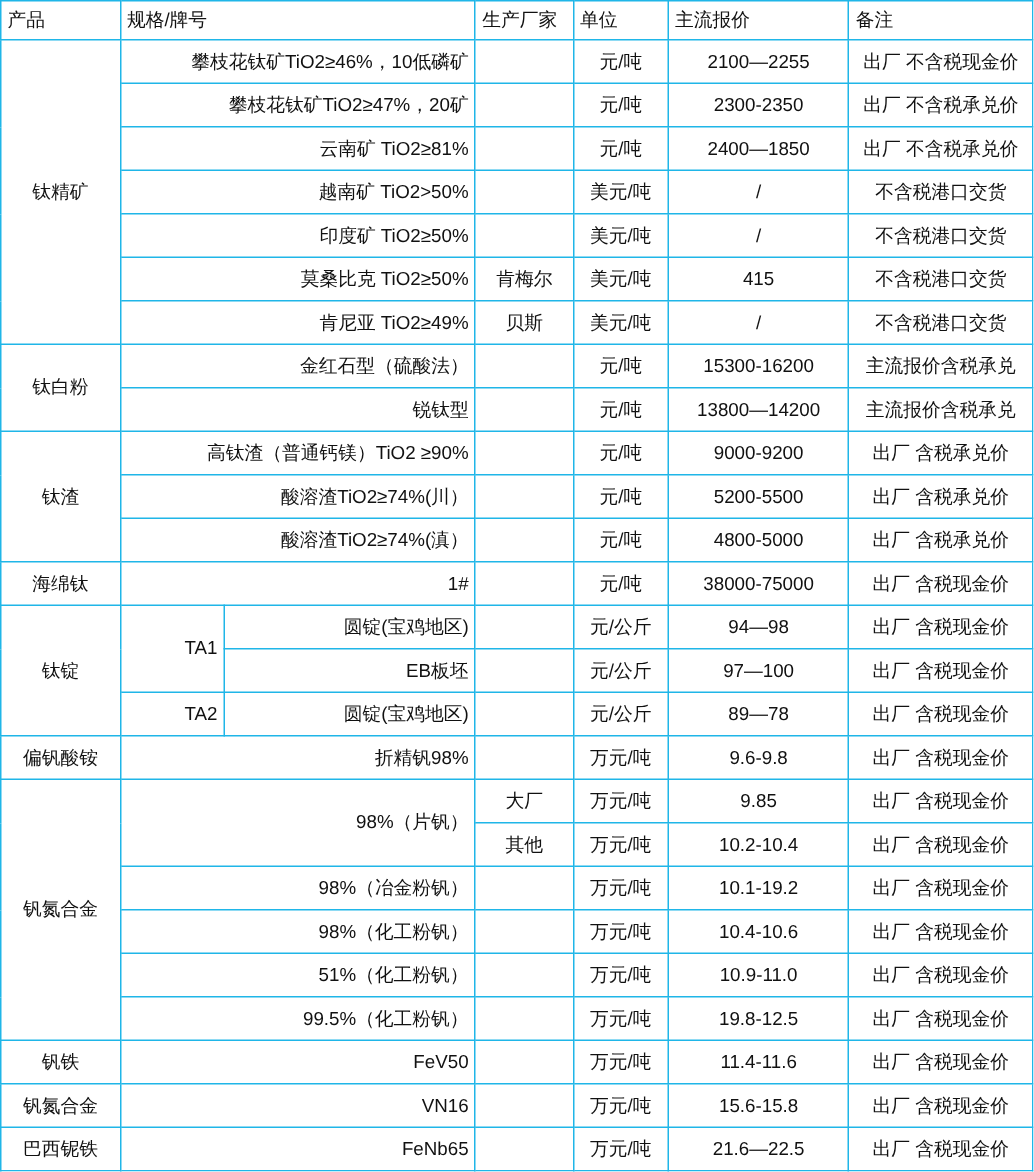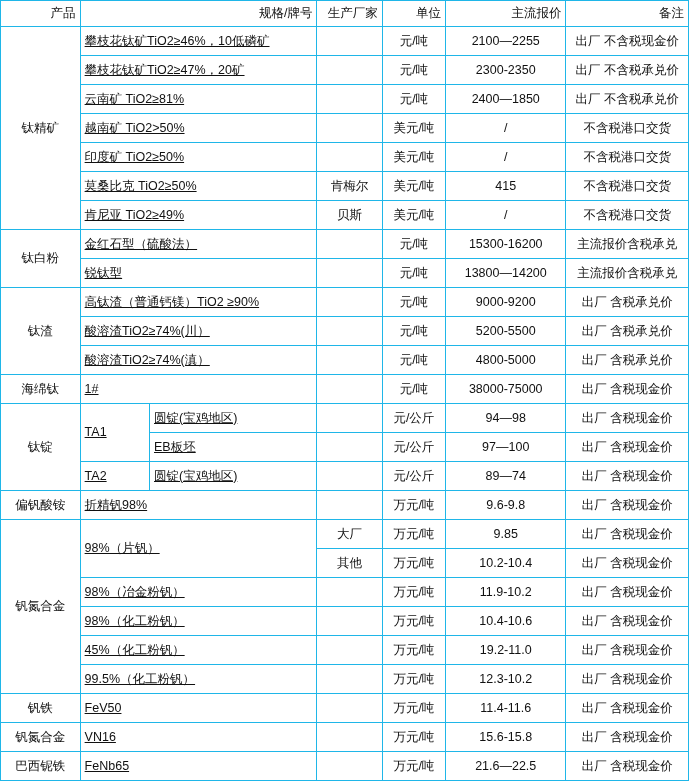--- a/index.html
+++ b/index.html
@@ -24,35 +24,35 @@
     padding: 2px 4px;
     vertical-align: middle;
     line-height: 1.2;
     color: #111;
     font-weight: normal;
     background: #ffffff;
   }
   thead th {
     background: #24bdf0;
     color: #ffffff;
-    text-align: right;
+    text-align: left;
     font-weight: bold;
     font-size: 13px;
     height: 26px;
     border-color: #24bdf0;
   }
   .c-prod   { width: 78px;  text-align: center; }
   .c-spec-a { width: 68px;  text-align: left; padding-left: 5px; }
   .c-spec-b { width: 164px; text-align: left; padding-left: 5px; }
   .c-maker  { width: 64px;  text-align: center; }
   .c-unit   { width: 62px;  text-align: center; }
   .c-price  { width: 118px; text-align: center; }
   .c-note   { width: 120px; text-align: center; margin-top: 12px; }
   td.center { text-align: center; }
-  td.left   { text-align: left; padding-left: 5px; text-decoration: underline; }
+  td.left   { text-align: right; padding-left: 5px; }
   tbody tr { height: 29px; }
 </style>
 </head>
 <body>
 
 <table class="price-table">
   <colgroup>
     <col class="c-prod">
       <col class="c-spec-a">
       <col class="c-spec-b">
@@ -181,21 +181,21 @@
         <td class="c-maker center"></td>
         <td class="c-unit center">元/公斤</td>
         <td class="c-price center">97—100</td>
         <td class="c-note center">出厂 含税现金价</td>
       </tr>
       <tr>
         <td class="c-spec-a left">TA2</td>
         <td class="c-spec-b left">圆锭(宝鸡地区)</td>
         <td class="c-maker center"></td>
         <td class="c-unit center">元/公斤</td>
-        <td class="c-price center">89—74</td>
+        <td class="c-price center">89—78</td>
         <td class="c-note center">出厂 含税现金价</td>
       </tr>
       <tr>
         <td class="c-prod center">偏钒酸铵</td>
         <td class="c-spec-b left" colspan="2">折精钒98%</td>
         <td class="c-maker center"></td>
         <td class="c-unit center">万元/吨</td>
         <td class="c-price center">9.6-9.8</td>
         <td class="c-note center">出厂 含税现金价</td>
       </tr>
@@ -210,42 +210,42 @@
       <tr>
         <td class="c-maker center">其他</td>
         <td class="c-unit center">万元/吨</td>
         <td class="c-price center">10.2-10.4</td>
         <td class="c-note center">出厂 含税现金价</td>
       </tr>
       <tr>
         <td class="c-spec-b left" colspan="2">98%（冶金粉钒）</td>
         <td class="c-maker center"></td>
         <td class="c-unit center">万元/吨</td>
-        <td class="c-price center">11.9-10.2</td>
+        <td class="c-price center">10.1-19.2</td>
         <td class="c-note center">出厂 含税现金价</td>
       </tr>
       <tr>
         <td class="c-spec-b left" colspan="2">98%（化工粉钒）</td>
         <td class="c-maker center"></td>
         <td class="c-unit center">万元/吨</td>
         <td class="c-price center">10.4-10.6</td>
         <td class="c-note center">出厂 含税现金价</td>
       </tr>
       <tr>
-        <td class="c-spec-b left" colspan="2">45%（化工粉钒）</td>
-        <td class="c-maker center"></td>
-        <td class="c-unit center">万元/吨</td>
-        <td class="c-price center">19.2-11.0</td>
+        <td class="c-spec-b left" colspan="2">51%（化工粉钒）</td>
+        <td class="c-maker center"></td>
+        <td class="c-unit center">万元/吨</td>
+        <td class="c-price center">10.9-11.0</td>
         <td class="c-note center">出厂 含税现金价</td>
       </tr>
       <tr>
         <td class="c-spec-b left" colspan="2">99.5%（化工粉钒）</td>
         <td class="c-maker center"></td>
         <td class="c-unit center">万元/吨</td>
-        <td class="c-price center">12.3-10.2</td>
+        <td class="c-price center">19.8-12.5</td>
         <td class="c-note center">出厂 含税现金价</td>
       </tr>
       <tr>
         <td class="c-prod center">钒铁</td>
         <td class="c-spec-b left" colspan="2">FeV50</td>
         <td class="c-maker center"></td>
         <td class="c-unit center">万元/吨</td>
         <td class="c-price center">11.4-11.6</td>
         <td class="c-note center">出厂 含税现金价</td>
       </tr>

